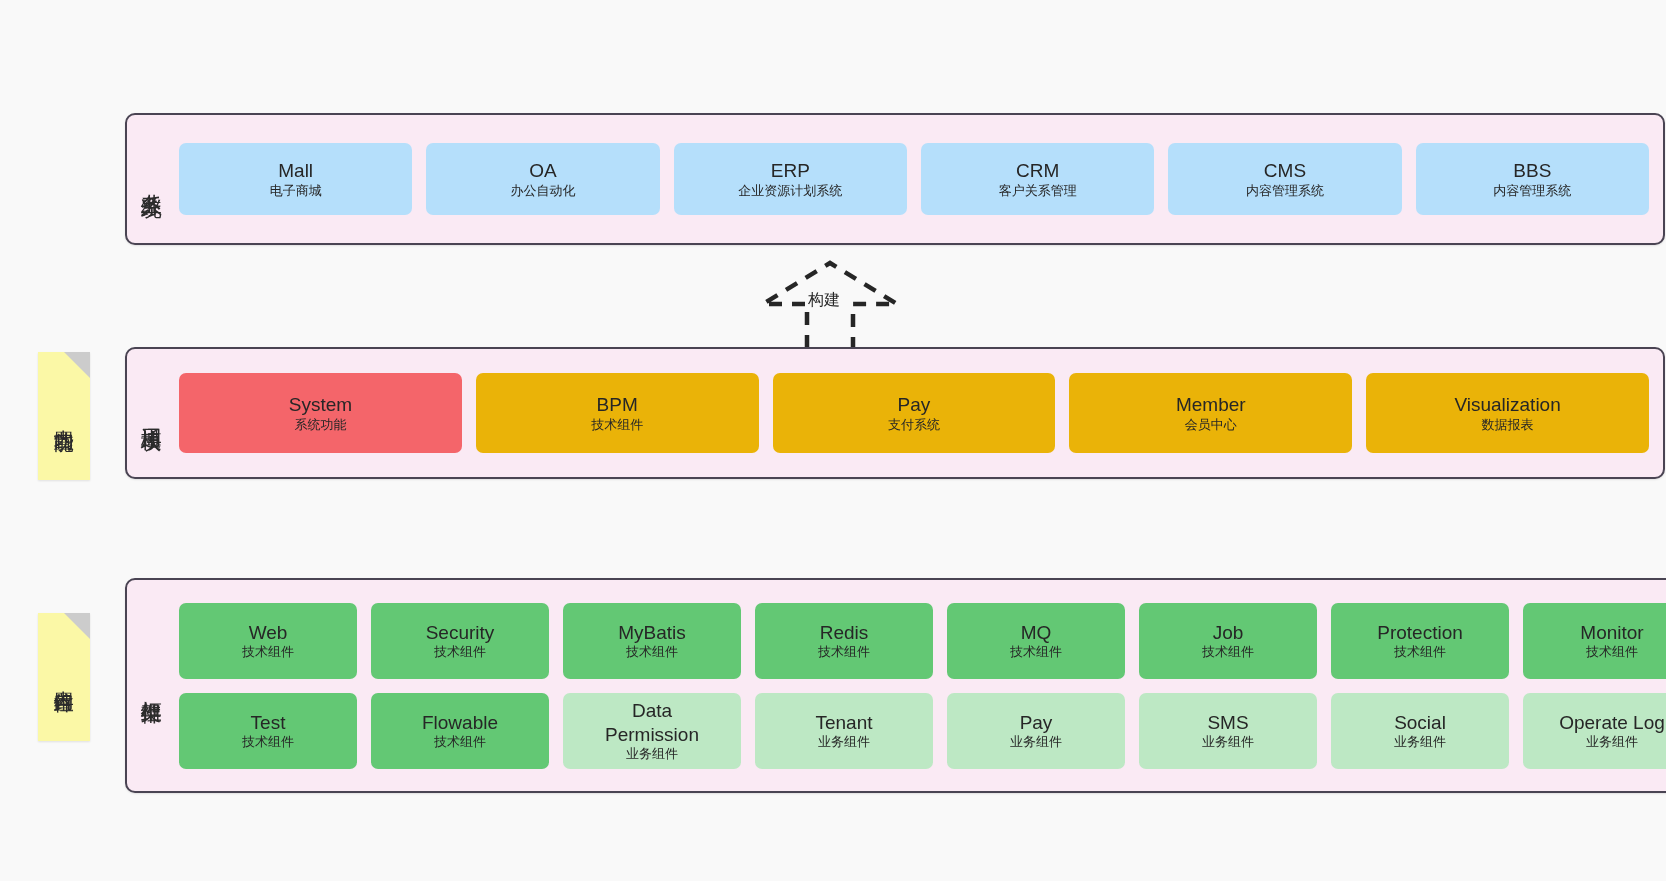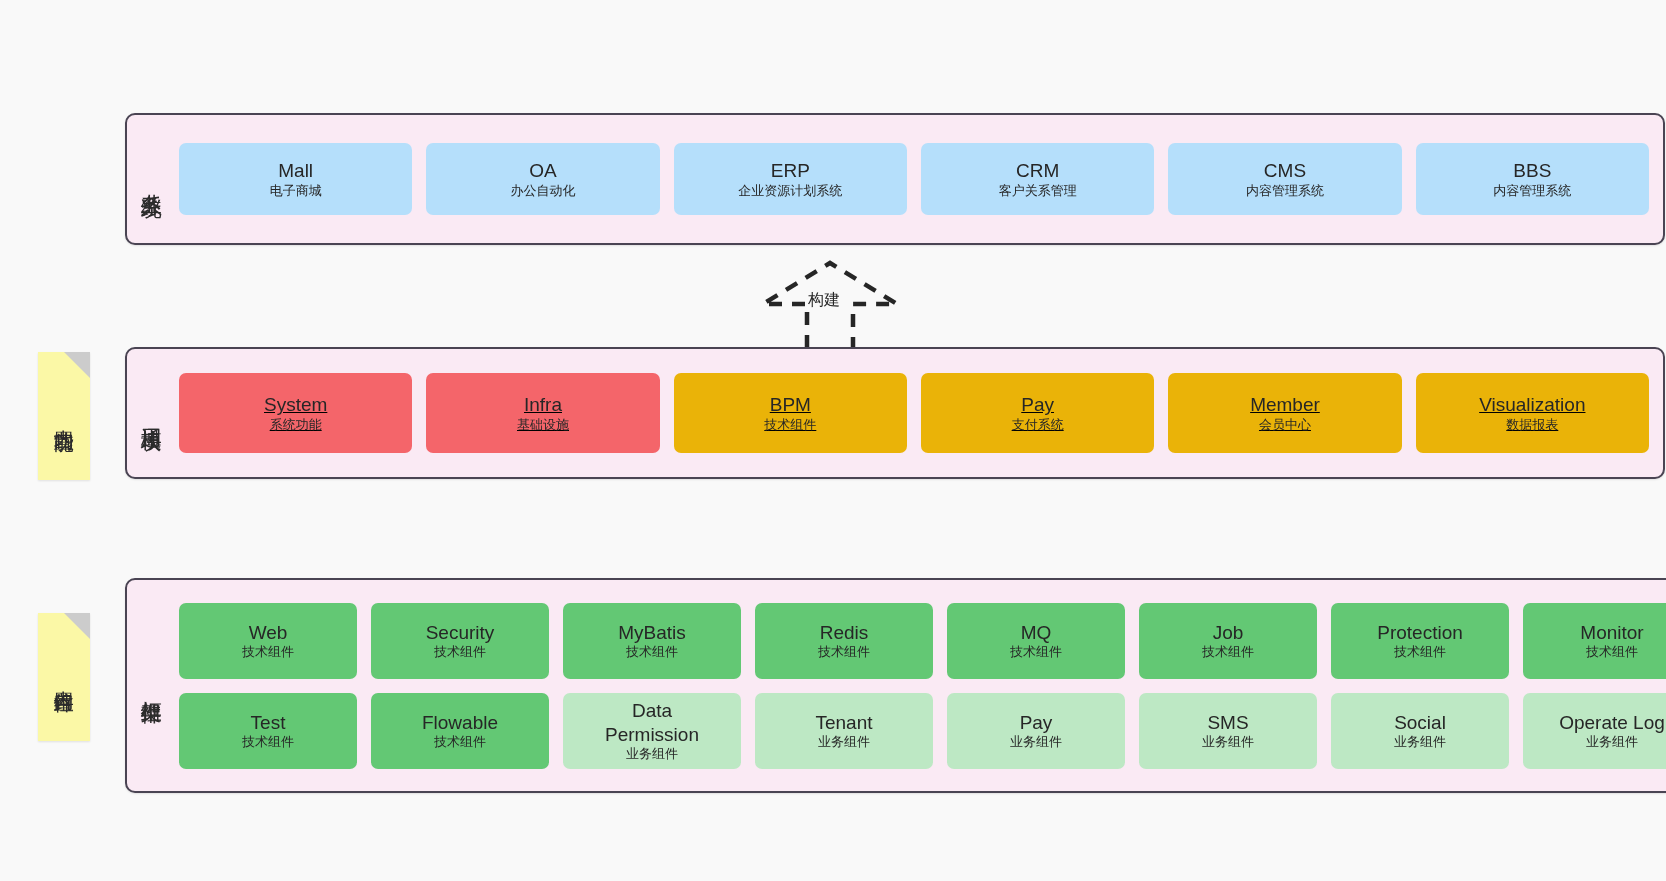--- a/index.html
+++ b/index.html
@@ -151,29 +151,25 @@
   </div>
 
   <div class="note" style="left:38px; top:352px; width:52px; height:128px;">
     <span class="fold"></span>
     <span>内置功能</span>
   </div>
 
   <div class="layer" id="layer-common" style="left:90px; top:347px; width:1540px; height:132px;">
     <div class="layer-title">通用模块</div>
     <div class="layer-body">
-      <div class="row" style="height:80px;text-decoration:underline;">
+      <div class="row" style="height:80px;">
         <div class="card c-red">
           <span class="t1">System</span>
           <span class="t2">系统功能</span>
         </div>
-        <div class="card c-red">
-          <span class="t1">Infra</span>
-          <span class="t2">基础设施</span>
-        </div>
         <div class="card c-pink">
           <span class="t1">BPM</span>
           <span class="t2">技术组件</span>
         </div>
         <div class="card c-pink">
           <span class="t1">Pay</span>
           <span class="t2">支付系统</span>
         </div>
         <div class="card c-pink">
           <span class="t1">Member</span>

